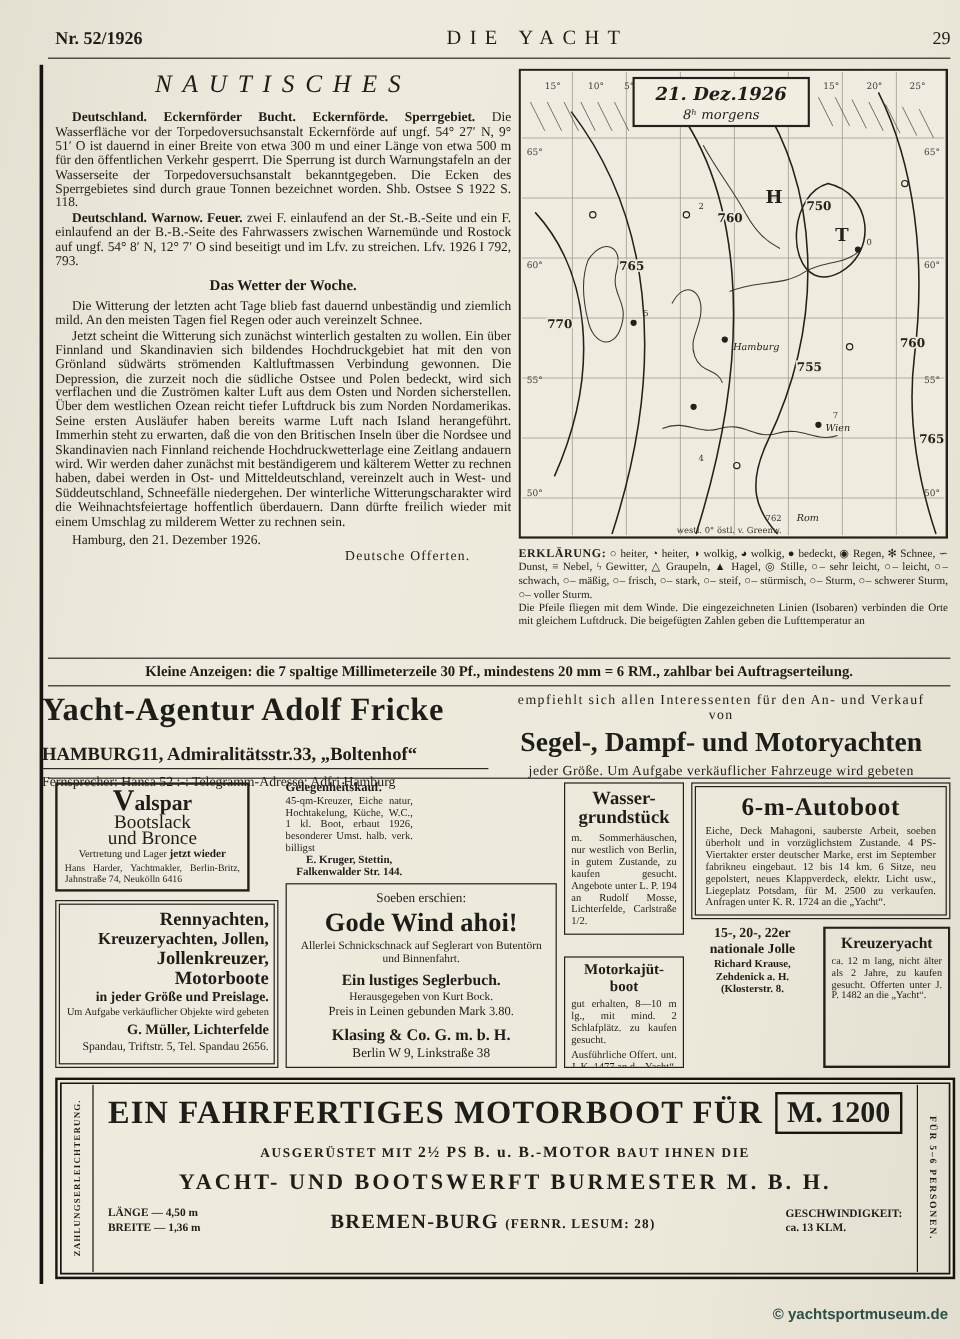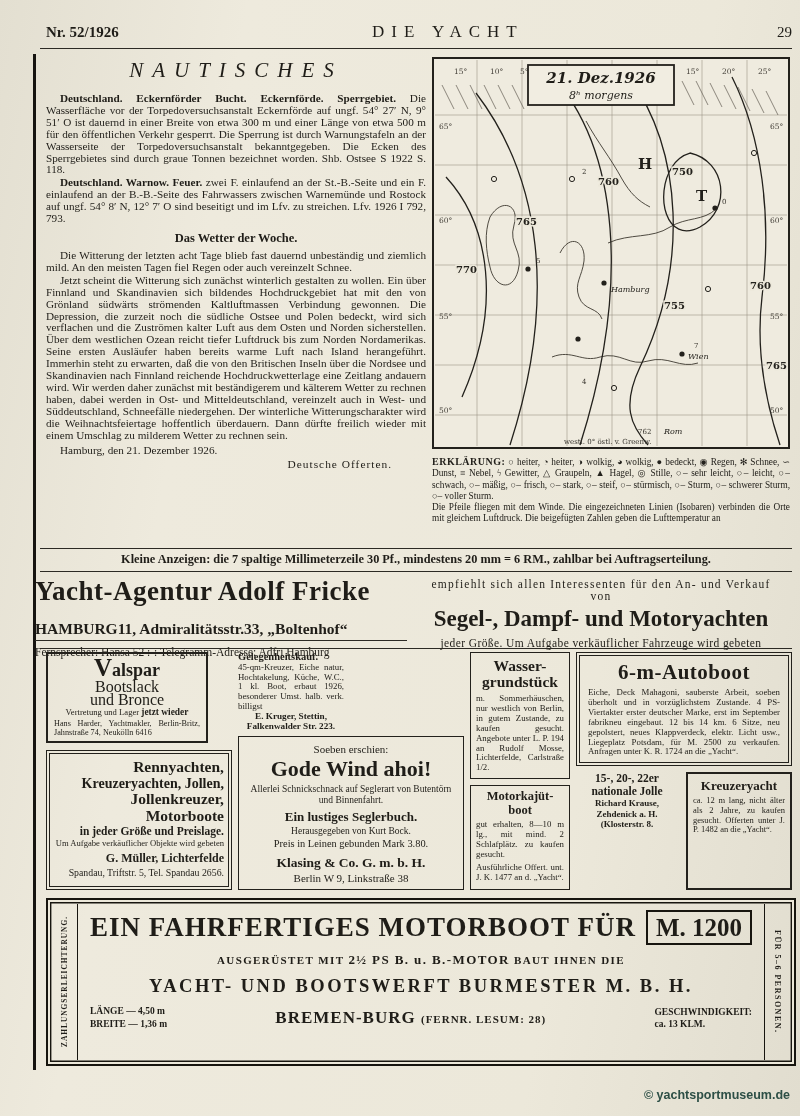--- a/index.html
+++ b/index.html
@@ -83,21 +83,21 @@
   .gw-sub{font-size:9.5px;line-height:10.6px}
   .gw-l2{font-size:13px;font-weight:bold;margin-top:3px}
   .gw-ed{font-size:9.5px;margin-top:1px}
   .gw-price{font-size:10.4px;margin-top:2px}
   .gw-pub{font-size:13.5px;font-weight:bold;margin-top:6px}
   .gw-addr{font-size:11px;margin-top:1px}
 
   .wasser{border:1.6px solid #23211c;padding:5px;text-align:center;overflow:hidden}
   .wasser .wt{font-size:15.5px;font-weight:bold;line-height:16px}
   .wasser .wb{font-size:8.8px;line-height:9.9px;text-align:justify;margin-top:4px}
-  .mkb{margin-top:6px;border:1.6px solid #23211c;padding:4px 5px;flex:1;text-align:center;overflow:hidden}
+  .mkb{margin-top:18px;border:1.6px solid #23211c;padding:4px 5px;flex:1;text-align:center;overflow:hidden}
   .mkb .mt{font-size:12.5px;font-weight:bold;line-height:13.5px}
   .mkb .mb{font-size:8.8px;line-height:9.9px;text-align:justify;margin-top:3px}
 
   .autoboot{border:4px double #23211c;padding:4px 8px 5px;text-align:center;overflow:hidden}
   .ab-title{font-size:21px;font-weight:bold;letter-spacing:.5px}
   .ab-body{font-size:8.8px;line-height:9.9px;text-align:justify;margin-top:3px}
   .col4-bottom{margin-top:6px;flex:1;display:flex;gap:8px;overflow:hidden}
   .jolle{width:102px;text-align:center}
   .jolle .jt{font-size:11.5px;font-weight:bold;line-height:12.5px}
   .jolle .jb{font-size:8.5px;line-height:9.5px;text-align:justify;margin-top:2px}
@@ -300,21 +300,21 @@
         <div class="t5">G. Müller, Lichterfelde</div>
         <div class="t6">Spandau, Triftstr. 5, Tel. Spandau 2656.</div>
       </div>
     </div>
 
     <div class="adcol">
       <div class="gkauf">
         <div class="gh">Gelegenheitskauf.</div>
         <div>45-qm-Kreuzer, Eiche natur, Hochtakelung, Küche, W.C., 1 kl. Boot, erbaut 1926, besonderer Umst. halb. verk. billigst</div>
         <div class="gb">E. Kruger, Stettin,</div>
-        <div class="gb">Falkenwalder Str. 223.</div>
+        <div class="gb">Falkenwalder Str. 144.</div>
       </div>
       <div class="godewind">
         <div class="gw-pre">Soeben erschien:</div>
         <div class="gw-title">Gode Wind ahoi!</div>
         <div class="gw-sub">Allerlei Schnickschnack auf Seglerart von Butentörn und Binnenfahrt.</div>
         <div class="gw-l2">Ein lustiges Seglerbuch.</div>
         <div class="gw-ed">Herausgegeben von Kurt Bock.</div>
         <div class="gw-price">Preis in Leinen gebunden Mark 3.80.</div>
         <div class="gw-pub">Klasing &amp; Co. G. m. b. H.</div>
         <div class="gw-addr">Berlin W 9, Linkstraße 38</div>

